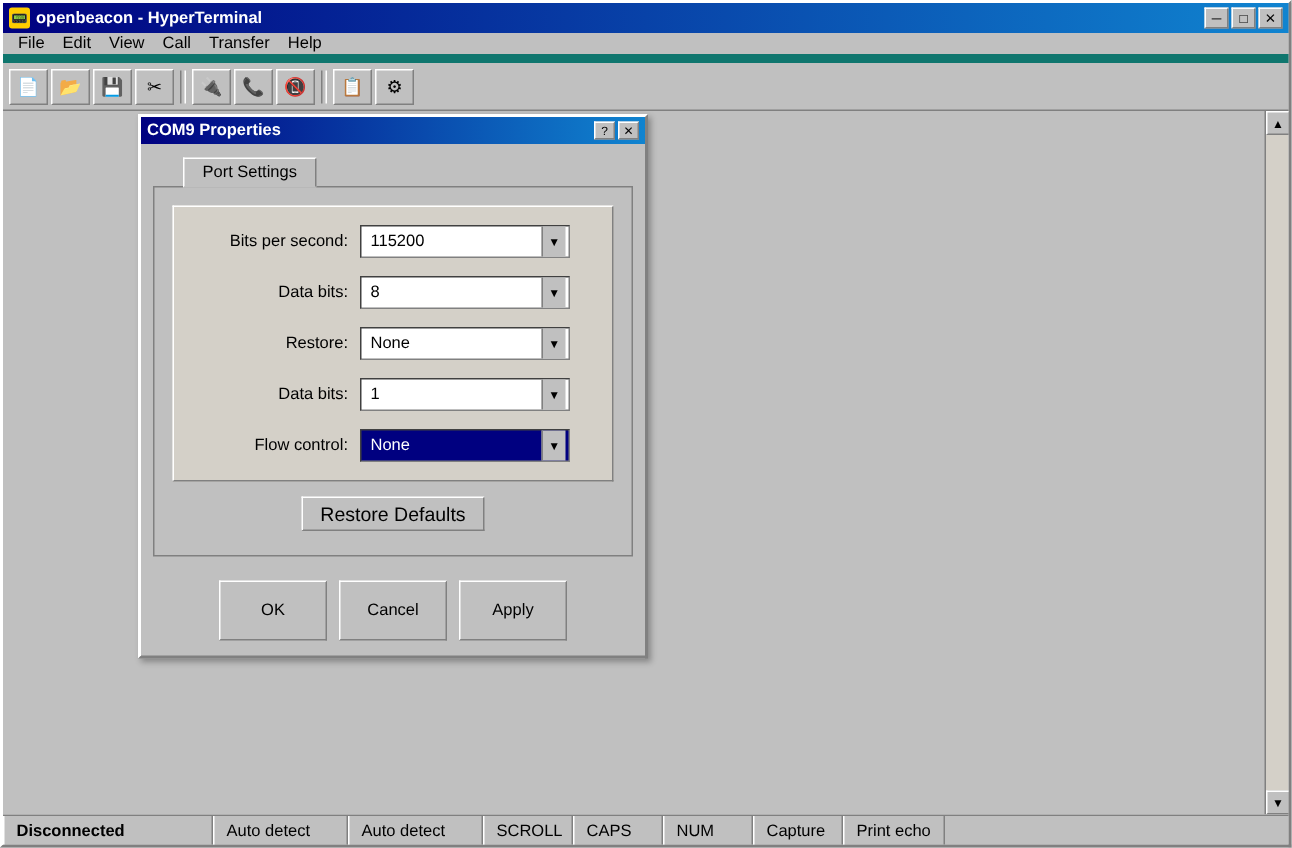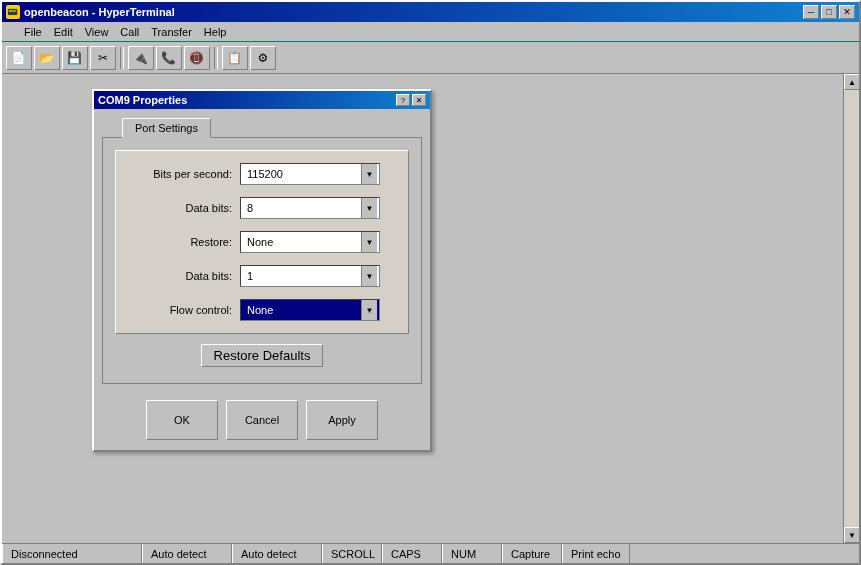--- a/index.html
+++ b/index.html
@@ -71,22 +71,22 @@
       color: black;
       cursor: pointer;
     }
 
     
     .menu-bar {
       background: #c0c0c0;
       height: 20px;
       display: flex;
       align-items: center;
-      padding: 0 16px;
-      border-bottom: 1px solid #0f766e;
+      padding: 0 4px;
+      border-bottom: 6px solid #0f766e;
       flex-shrink: 0;
     }
     .menu-item {
       padding: 2px 6px;
       cursor: pointer;
       font-size: 11px;
     }
 
     
     .toolbar {
@@ -154,21 +154,21 @@
       cursor: pointer;
     }
     .scroll-track {
       flex: 1;
       background: #d4d0c8;
     }
 
     
     .dialog-overlay {
       position: absolute;
-      top: 15px;
+      top: 2px;
       left: 90px;
       width: 340px;
       background: #c0c0c0;
       border: 2px solid #ffffff;
       border-right-color: #808080;
       border-bottom-color: #808080;
       box-shadow: 2px 2px 4px rgba(0,0,0,0.3);
     }
     .dialog-title-bar {
       background: linear-gradient(to right, #000080, #1084d0);
@@ -347,20 +347,21 @@
       height: 100%;
       padding: 0 8px;
       display: flex;
       align-items: center;
       border-right: 1px solid #808080;
       border-left: 1px solid #ffffff;
       font-size: 11px;
     }
     .status-item:first-child {
       width: 140px;
+      font-weight: bold;
     }
     .status-item.narrow {
       width: 90px;
     }
     .status-item.status-badge {
       width: 60px;
     }
   </style>
 </head>
 <body>

